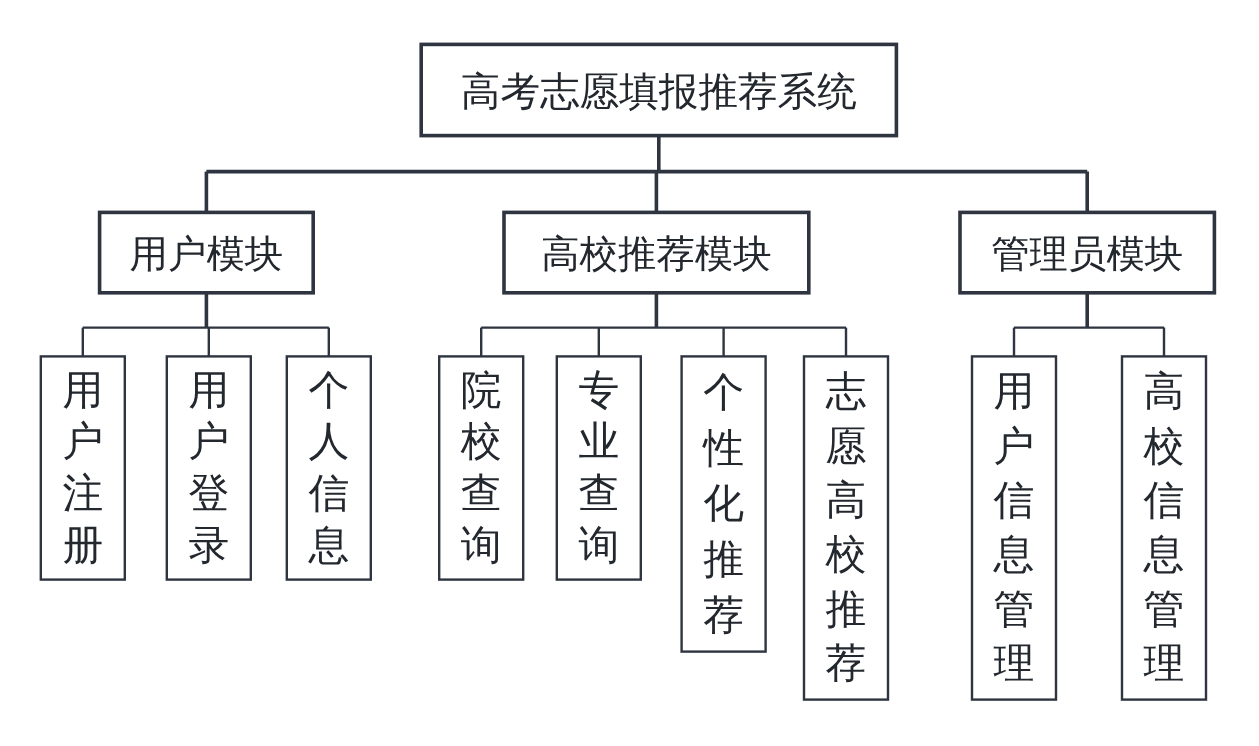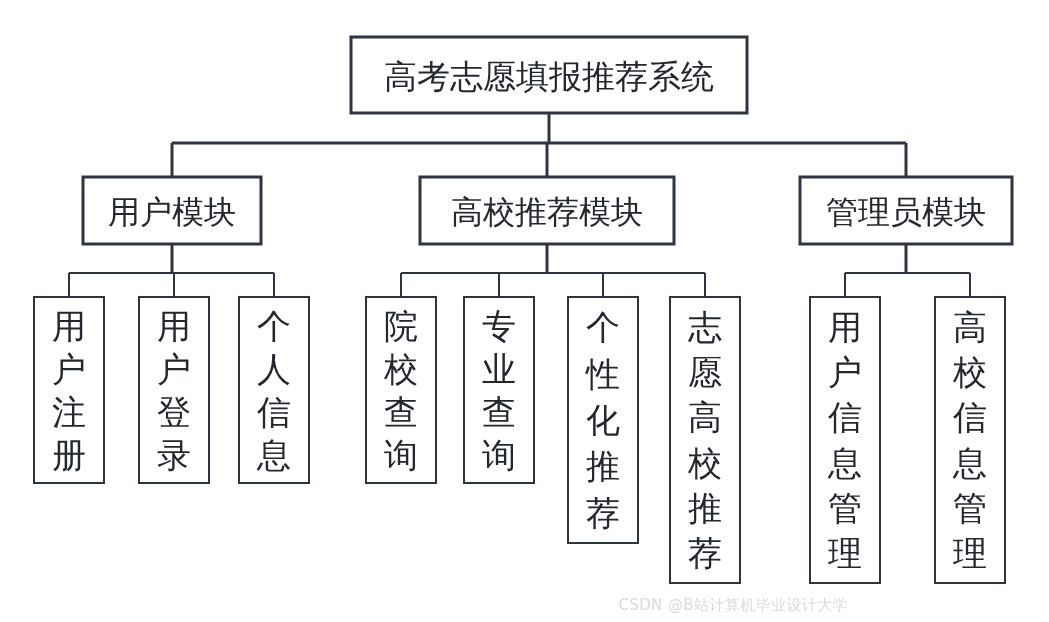--- a/index.html
+++ b/index.html
@@ -109,14 +109,13 @@
         <rect x="670" y="297" width="70" height="286" class="node-box" stroke="#2f3540" stroke-width="2"></rect>
         <text class="node-label-v" font-size="34" fill="#23272e"><tspan x="705" y="326.6666666666667" dominant-baseline="central">志</tspan><tspan x="705" y="372" dominant-baseline="central">愿</tspan><tspan x="705" y="417.33333333333337" dominant-baseline="central">高</tspan><tspan x="705" y="462.6666666666667" dominant-baseline="central">校</tspan><tspan x="705" y="508" dominant-baseline="central">推</tspan><tspan x="705" y="553.3333333333334" dominant-baseline="central">荐</tspan></text>
         <rect x="800" y="177" width="212" height="67" class="node-box" stroke="#2f3540" stroke-width="3"></rect>
         <text x="906" y="211.5" class="node-label-h" font-size="32" fill="#23272e">管理员模块</text>
         <rect x="810" y="297" width="70" height="286" class="node-box" stroke="#2f3540" stroke-width="2"></rect>
         <text class="node-label-v" font-size="34" fill="#23272e"><tspan x="845" y="326.6666666666667" dominant-baseline="central">用</tspan><tspan x="845" y="372" dominant-baseline="central">户</tspan><tspan x="845" y="417.33333333333337" dominant-baseline="central">信</tspan><tspan x="845" y="462.6666666666667" dominant-baseline="central">息</tspan><tspan x="845" y="508" dominant-baseline="central">管</tspan><tspan x="845" y="553.3333333333334" dominant-baseline="central">理</tspan></text>
         <rect x="935" y="297" width="70" height="286" class="node-box" stroke="#2f3540" stroke-width="2"></rect>
         <text class="node-label-v" font-size="34" fill="#23272e"><tspan x="970" y="326.6666666666667" dominant-baseline="central">高</tspan><tspan x="970" y="372" dominant-baseline="central">校</tspan><tspan x="970" y="417.33333333333337" dominant-baseline="central">信</tspan><tspan x="970" y="462.6666666666667" dominant-baseline="central">息</tspan><tspan x="970" y="508" dominant-baseline="central">管</tspan><tspan x="970" y="553.3333333333334" dominant-baseline="central">理</tspan></text>
       </g>
   </svg>
-  <div class="watermark">CSDN @B站计算机毕业设计大学</div>
 </div>
 
 </body></html>

